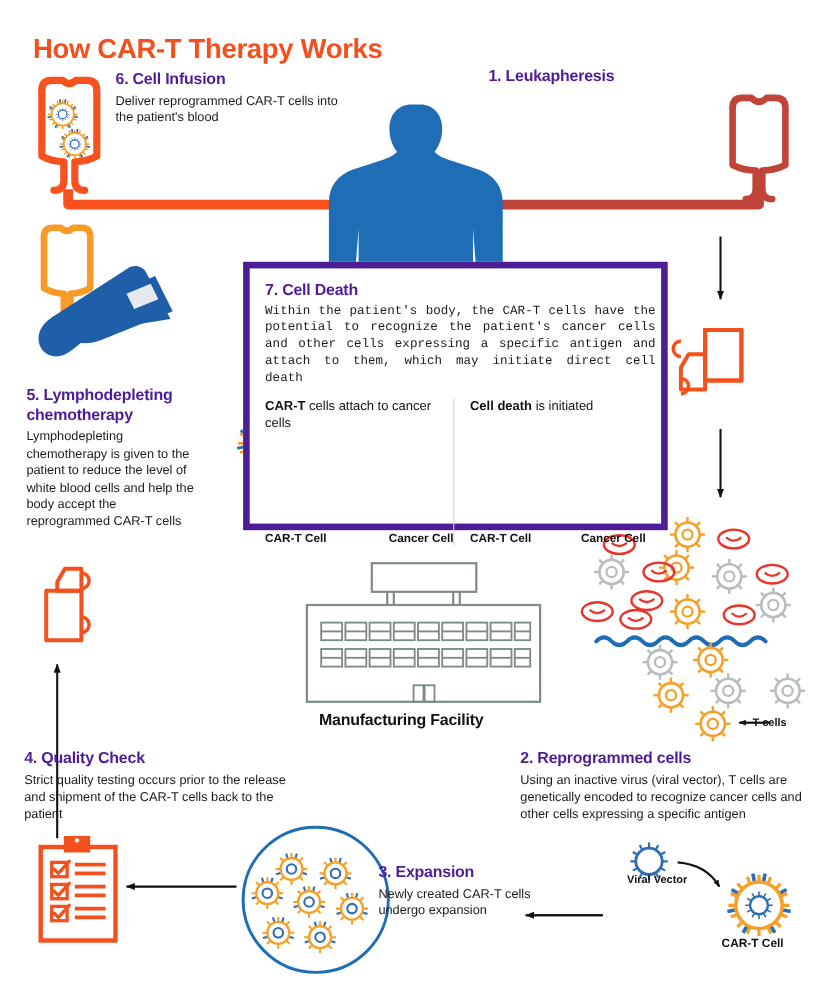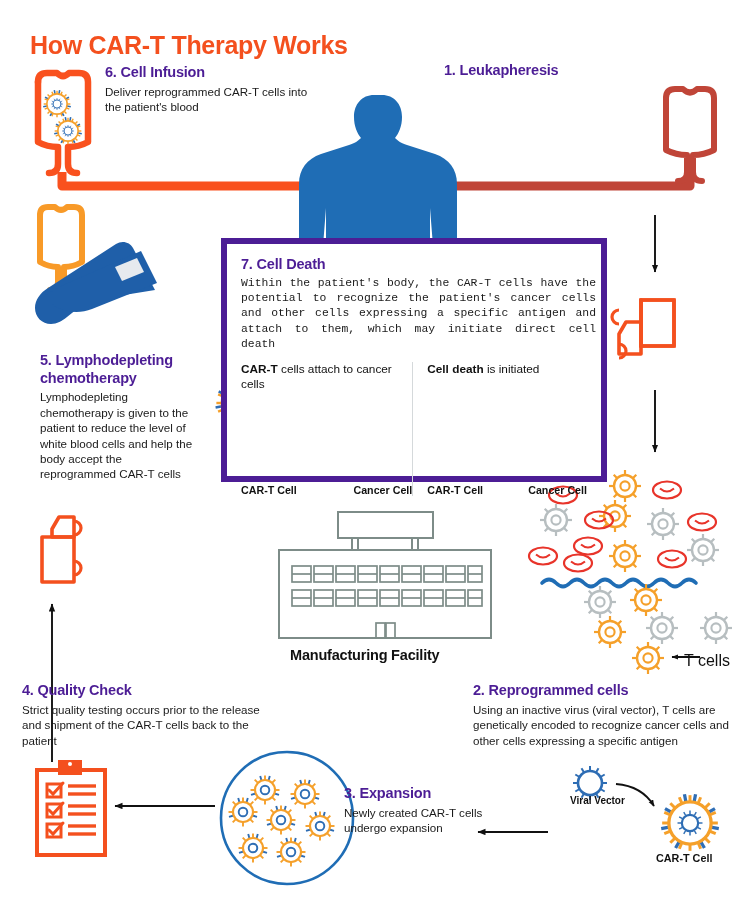--- a/index.html
+++ b/index.html
@@ -21,21 +21,21 @@
 
   
   .step-head{font-size:14.5px;font-weight:bold;color:#4c1d95;letter-spacing:-0.2px;line-height:1.22;}
   .step-body{font-size:11.6px;color:#1a1a1a;line-height:1.33;margin-top:2px;}
 
   
   #step6{left:105px;top:64px;width:210px;}
   
   #step1{left:444px;top:62px;width:240px;}
   
-  #step5{left:24px;top:352px;width:160px;margin-left:16px;}
+  #step5{left:24px;top:352px;width:160px;}
   
   #step4{left:22px;top:682px;width:250px;}
   
   #step2{left:473px;top:682px;width:282px;}
   
   #step3{left:344px;top:785px;width:150px;}
 
   
   #card7{
     left:190px;top:238px;width:386px;height:244px;
@@ -48,21 +48,21 @@
   .cd-cols{display:flex;margin-top:10px;}
   .cd-col{width:178px;position:relative;}
   .cd-col.right{border-left:1px solid #d5d9db;padding-left:14px;width:166px;}
   .cd-title{font-size:11.8px;line-height:1.25;color:#111;height:30px;}
   .cd-title b{font-weight:bold;}
   .cd-diagram{position:relative;height:86px;margin-top:4px;}
   .cd-labels{display:flex;justify-content:space-between;font-size:10.7px;font-weight:bold;color:#111;margin-top:2px;}
 
   
   #mf-label{left:290px;top:647px;font-size:14.5px;font-weight:bold;color:#111;letter-spacing:-0.2px;}
-  #tcells-label{left:684px;top:652px;font-size:16px;font-weight:normal;color:#111;}
+  #tcells-label{left:684px;top:652px;font-size:10px;font-weight:bold;color:#111;}
   #vv-label{left:570px;top:795px;font-size:10px;font-weight:bold;color:#111;}
   #cart-label{left:656px;top:852px;font-size:10.8px;font-weight:bold;color:#111;}
 </style>
 </head>
 <body>
 
 <svg class="canvas" viewBox="0 0 752 902" xmlns="http://www.w3.org/2000/svg">
 
   <defs>
     <marker id="arrHead" markerWidth="9" markerHeight="9" refX="7.5" refY="3.2" orient="auto" markerUnits="userSpaceOnUse">

